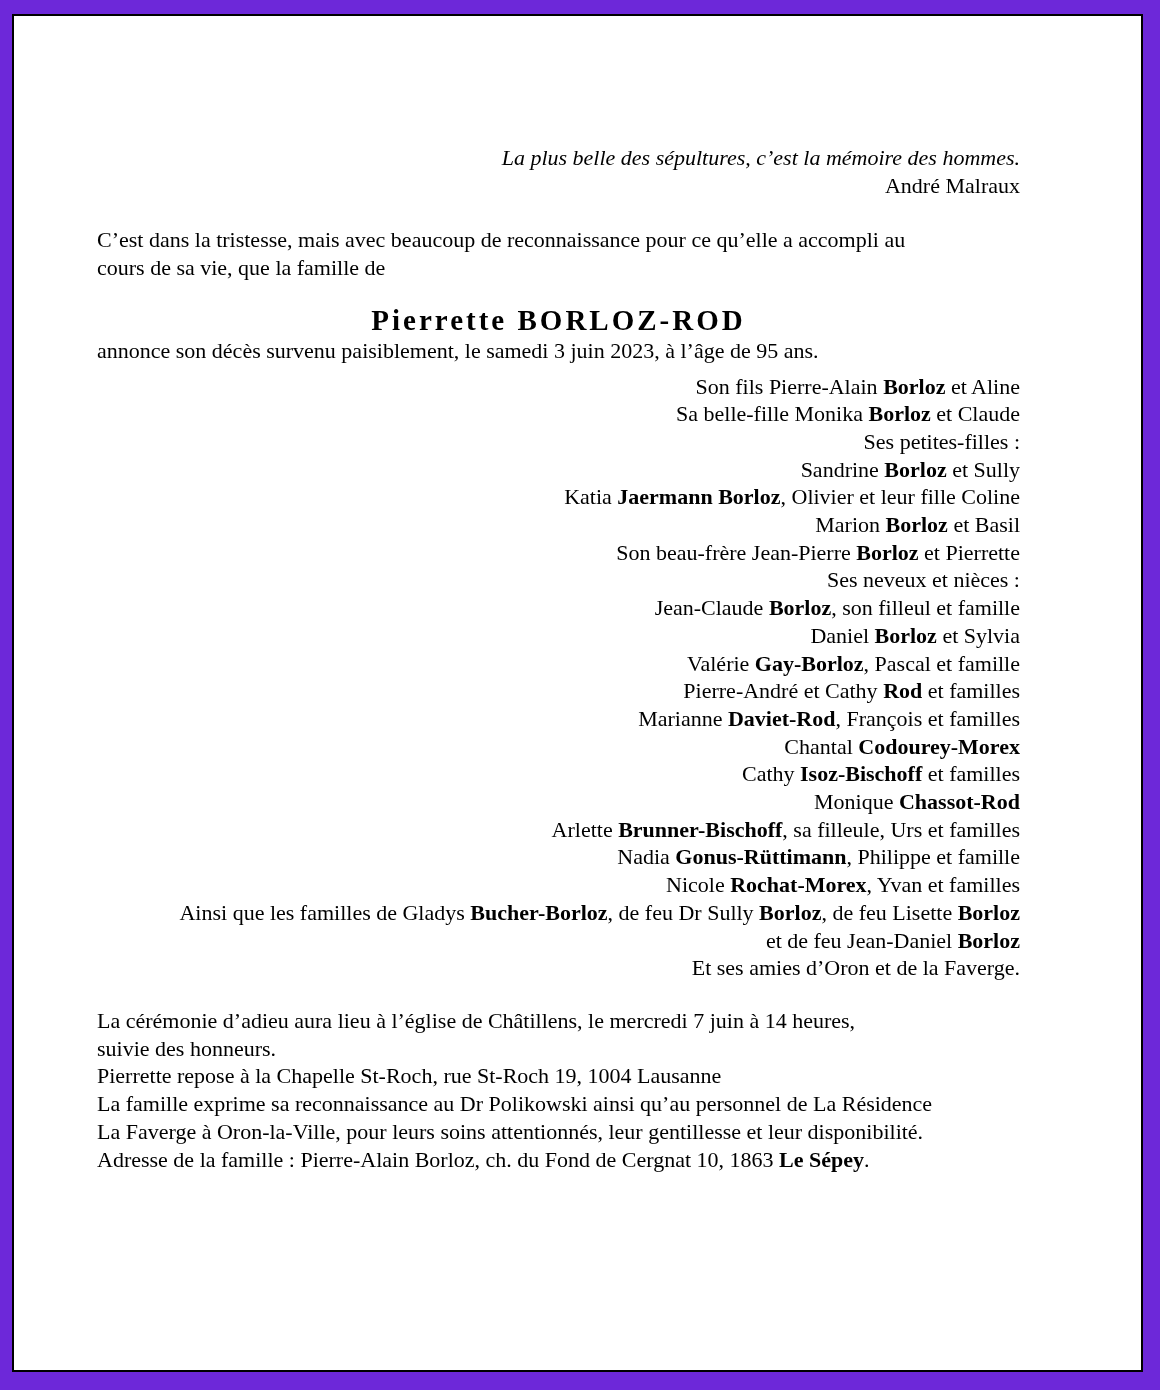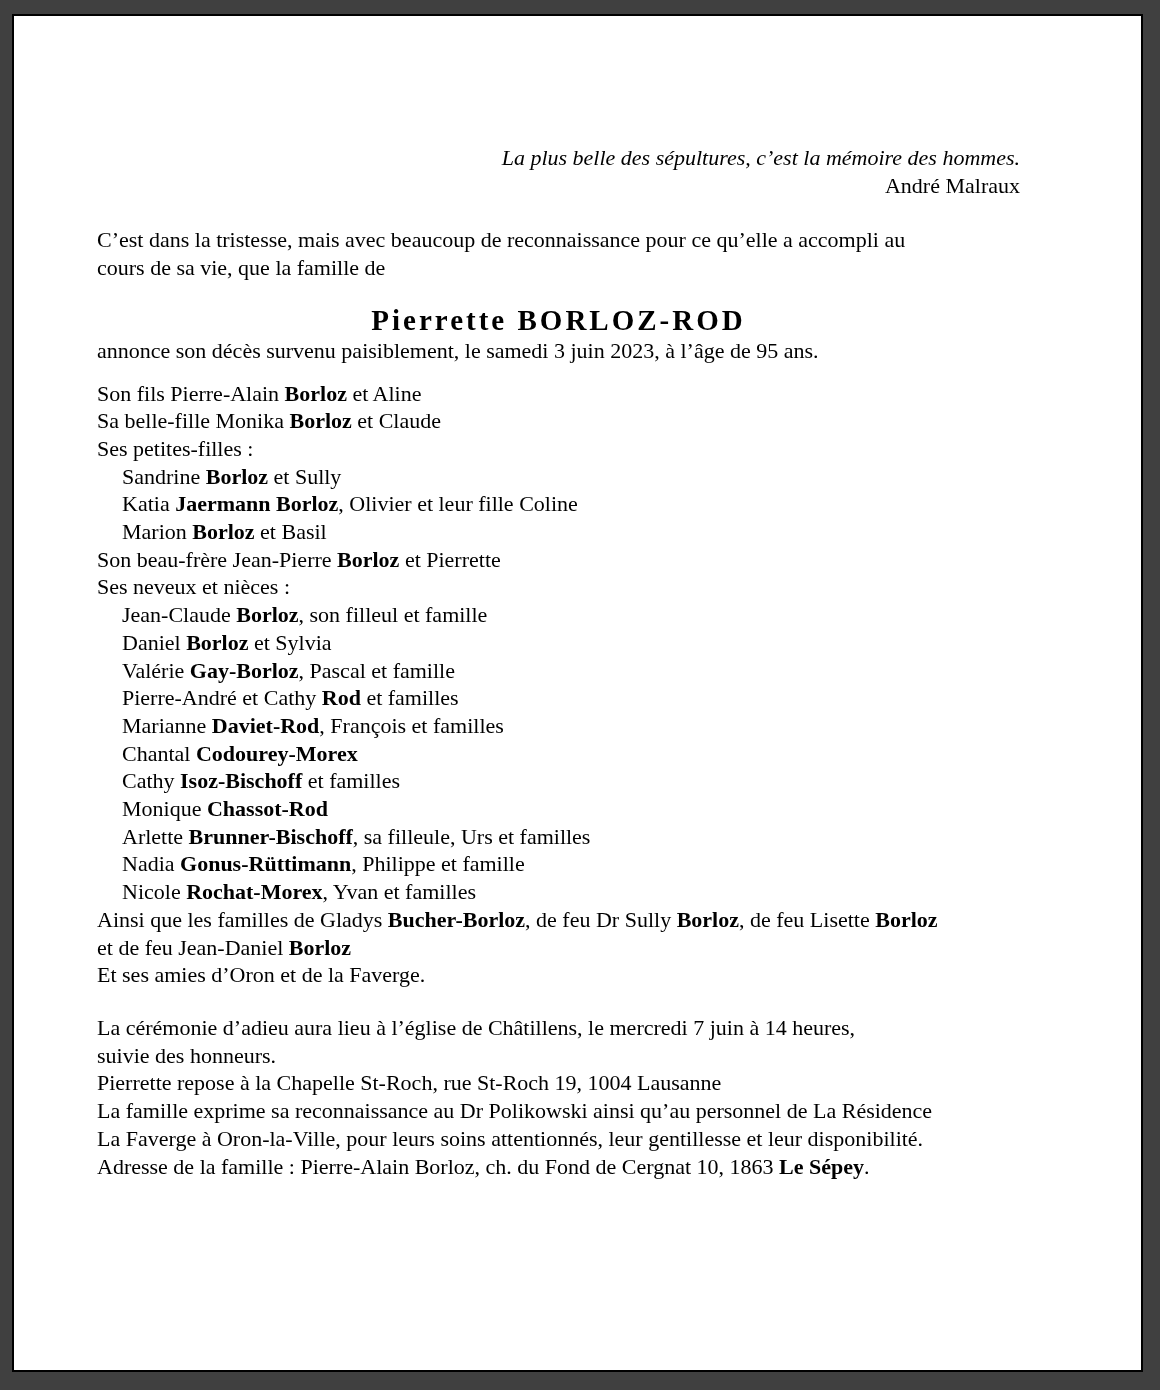--- a/index.html
+++ b/index.html
@@ -1,20 +1,20 @@
 <!DOCTYPE html>
 <html><head>
 <meta charset="utf-8">
 <style>
   html, body { margin: 0; padding: 0; background: #ffffff; }
   .page {
     position: relative;
     width: 1160px;
     height: 1390px;
-    background: #404040;
+    background: #6d28d9;
     font-family: "Liberation Serif", "DejaVu Serif", serif;
     color: #000000;
     overflow: hidden;
   }
   .frame {
     position: absolute;
     left: 12px;
     top: 14px;
     width: 1127px;
     height: 1354px;
@@ -43,21 +43,21 @@
   .title {
     margin: 21px 0 0 0;
     font-size: 29px;
     line-height: 34px;
     font-weight: bold;
     letter-spacing: 3px;
     text-align: center;
     white-space: nowrap;
   }
   .announcement { }
-  .family-list { margin-top: 15px; }
+  .family-list { margin-top: 8px; text-align: right; }
   .closing-block { margin-top: 25px; }
 </style>
 </head>
 <body>
 
 <div class="page">
   <div class="frame">
     <div class="content">
 
       <div class="quote-block">

